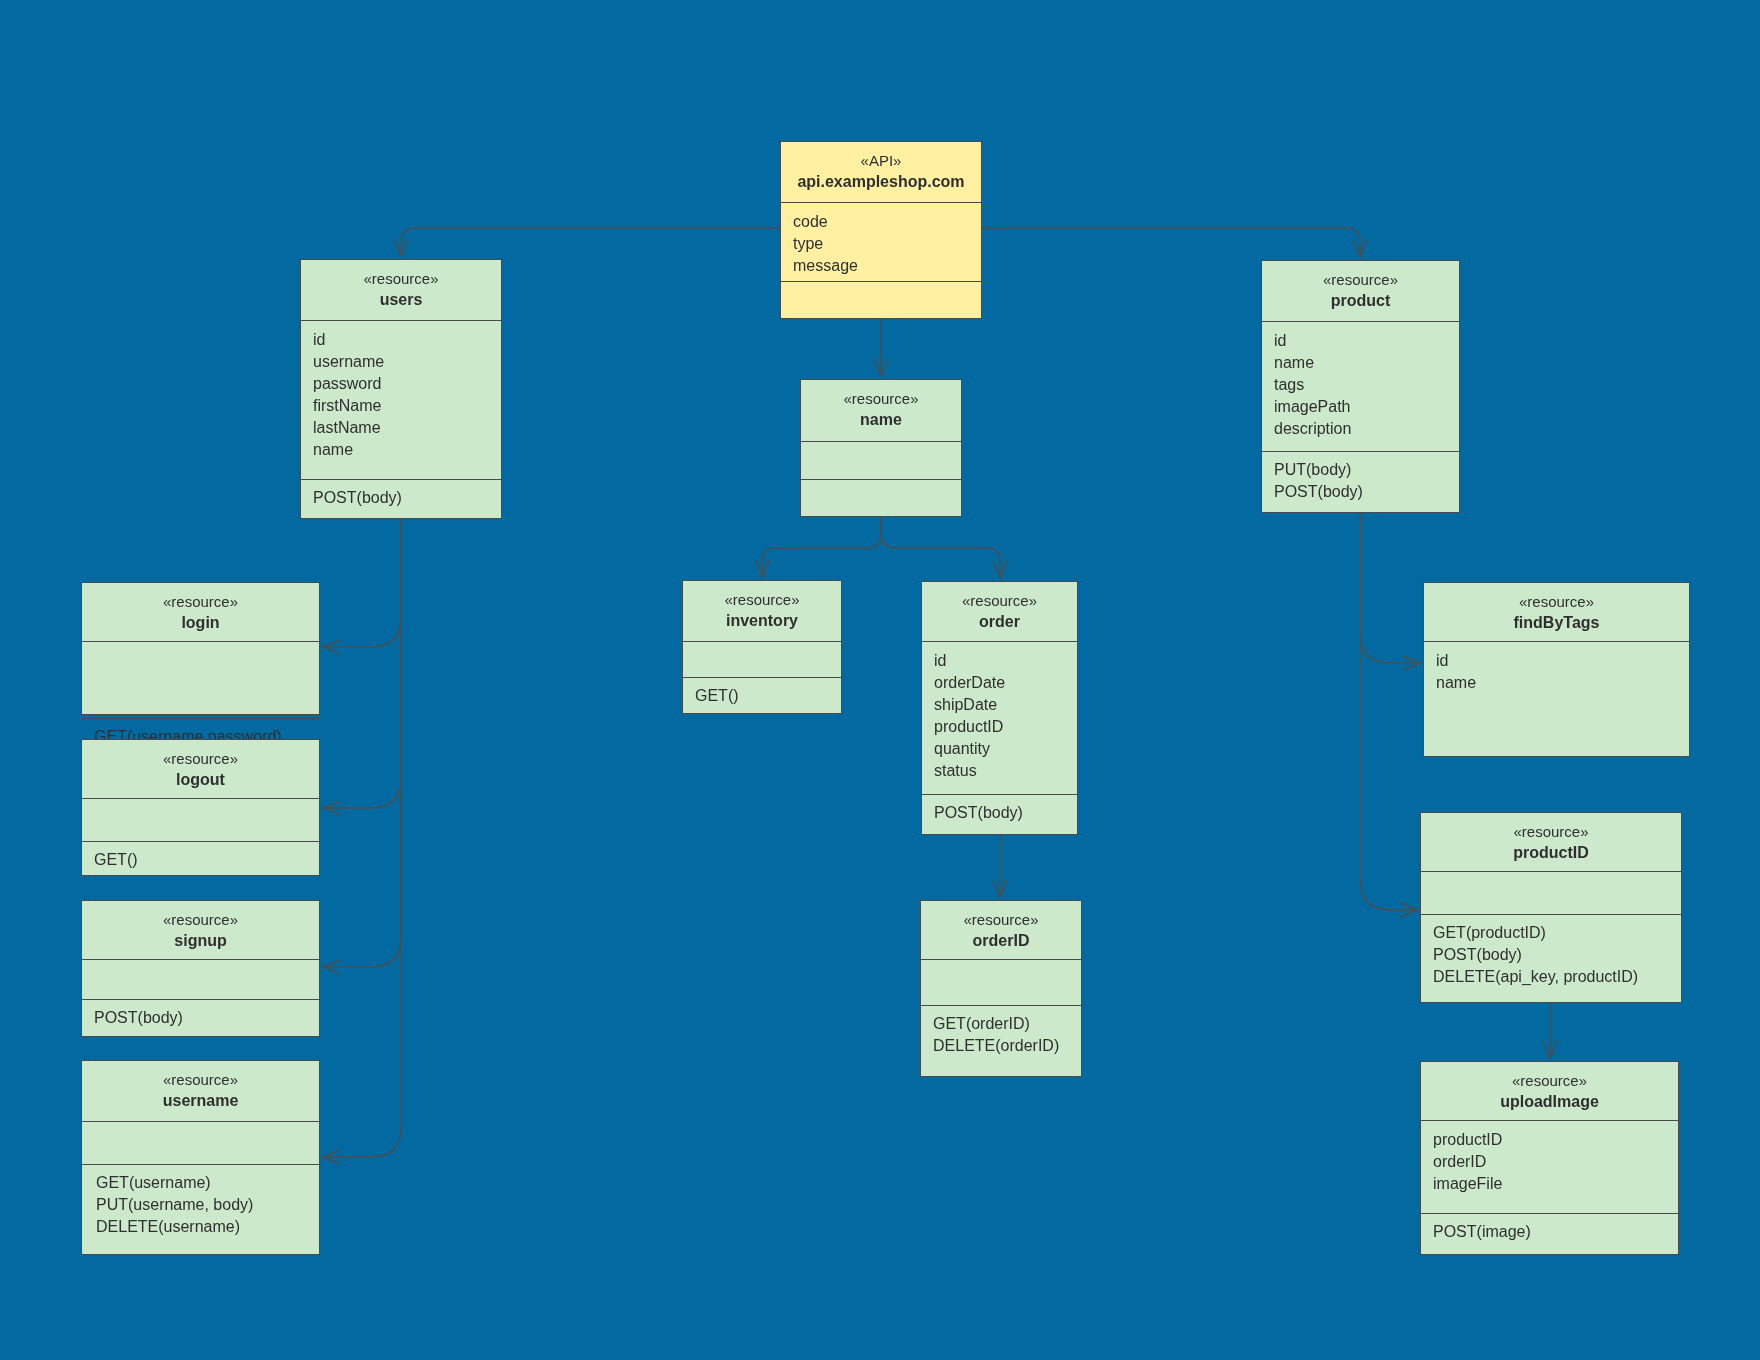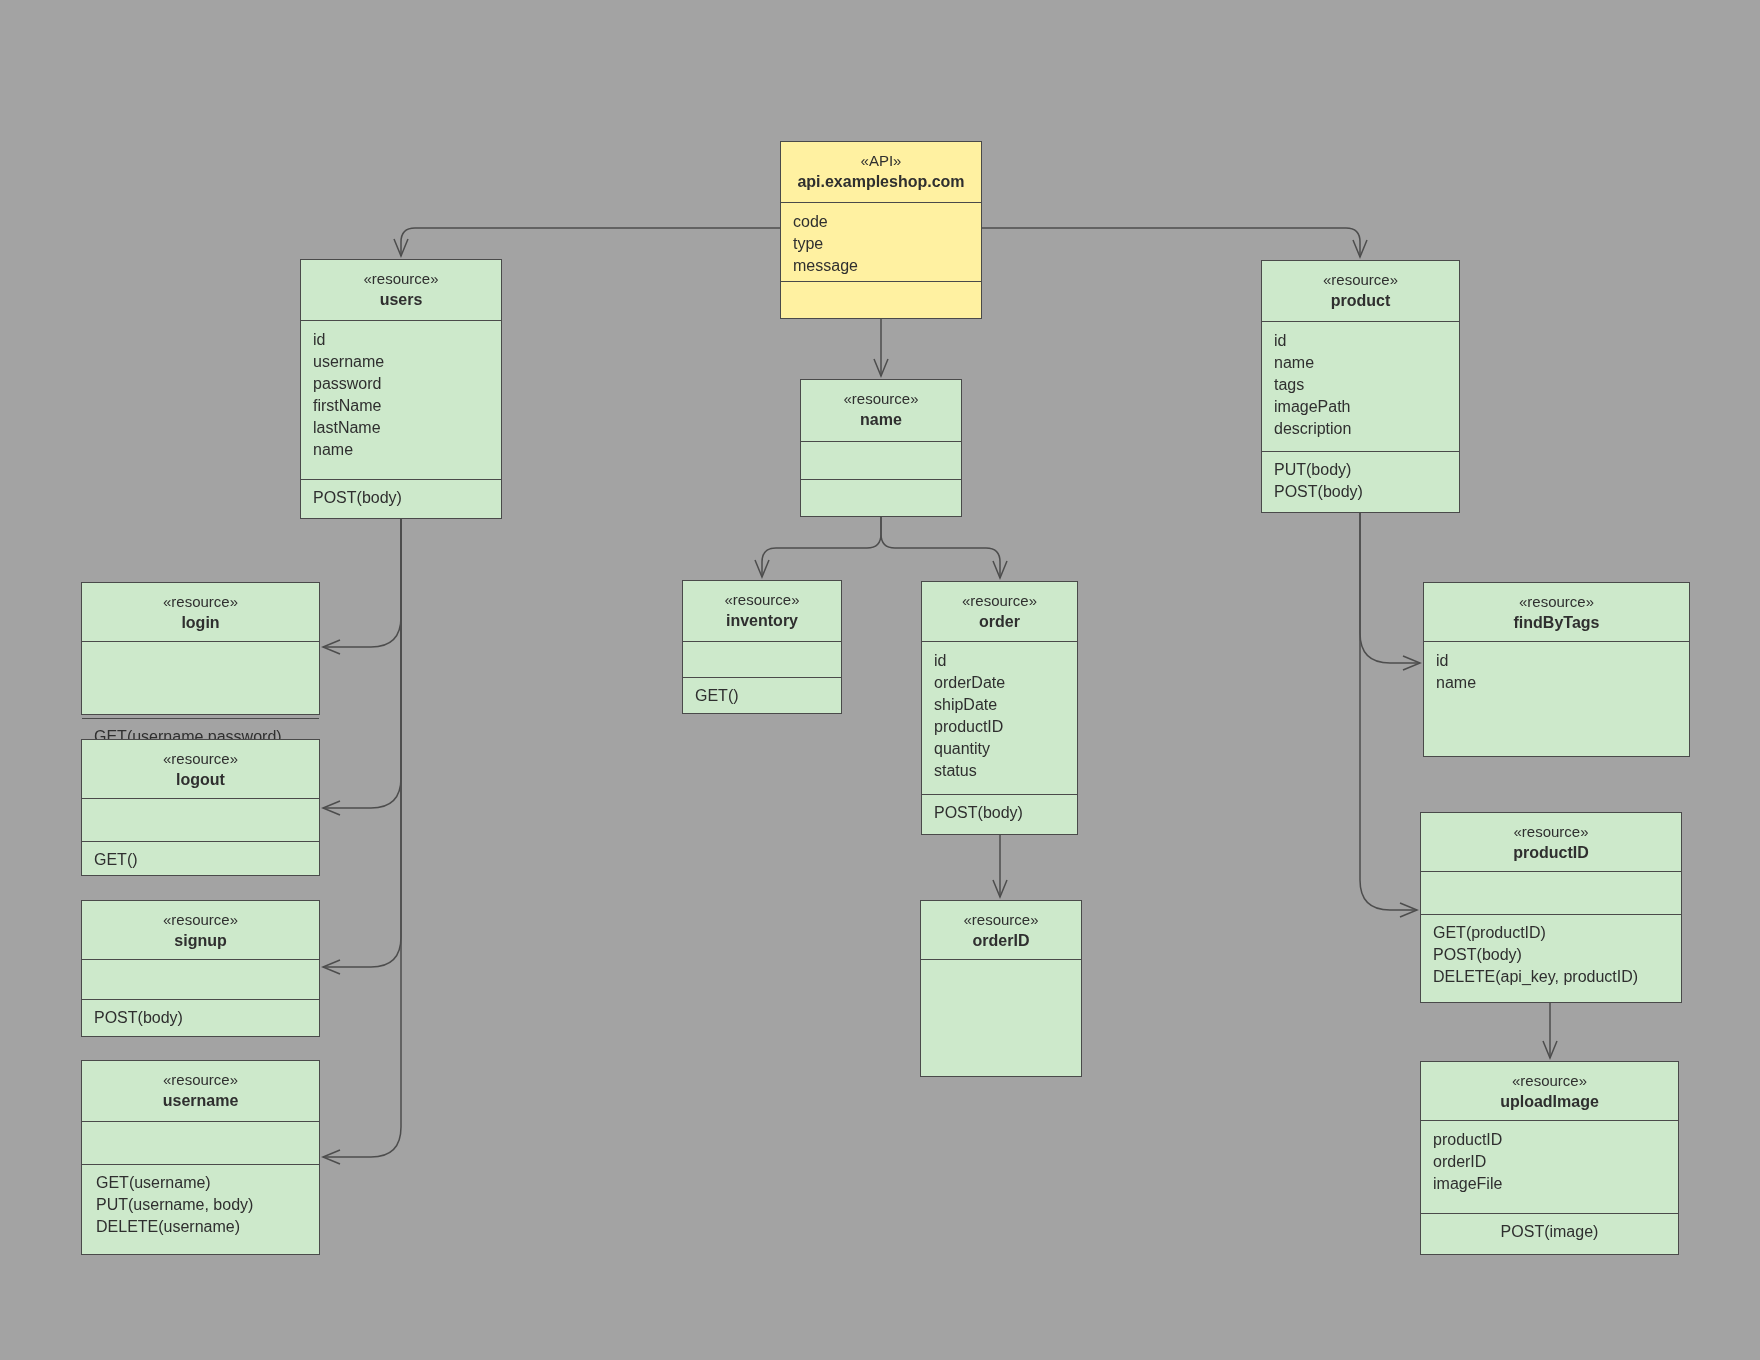--- a/index.html
+++ b/index.html
@@ -1,19 +1,19 @@
 <!DOCTYPE html>
 <html><head>
 <meta charset="utf-8">
 <style>
   html,body{margin:0;padding:0;background:#ffffff;}
   #canvas{
     position:relative;
     width:1760px;height:1360px;
-    background:#a3a3a3;
+    background:#0369a1;
     font-family:"Liberation Sans", sans-serif;
     color:#2F2F2F;
     overflow:hidden;
   }
   #edge-layer{position:absolute;left:0;top:0;width:1760px;height:1360px;}
   .edge{fill:none;stroke:#4D4D4D;stroke-width:1.5;}
   .node{
     position:absolute;
     box-sizing:border-box;
     border:1.6px solid #4A4A4A;
@@ -175,20 +175,24 @@
         <div class="sec sec-methods" style="height: 42px;">
           <span class="line">POST(body)</span>
         </div>
       </div>
       <div class="node" style="left: 920px; top: 900px; width: 162px; height: 177px;">
         <div class="sec sec-title" style="height: 58px;">
           <span class="stereo">«resource»</span>
           <span class="nname">orderID</span>
         </div>
         <div class="sec sec-attrs" style="height: 46px;"></div>
+        <div class="sec sec-methods" style="height: 73px;">
+          <span class="line">GET(orderID)</span>
+          <span class="line">DELETE(orderID)</span>
+        </div>
       </div>
       <div class="node" style="left: 1423px; top: 582px; width: 267px; height: 175px;">
         <div class="sec sec-title" style="height: 58px;">
           <span class="stereo">«resource»</span>
           <span class="nname">findByTags</span>
         </div>
         <div class="sec sec-attrs" style="height: 68px;">
           <span class="line">id</span>
           <span class="line">name</span>
         </div>
@@ -208,18 +212,18 @@
       <div class="node" style="left: 1420px; top: 1061px; width: 259px; height: 194px;">
         <div class="sec sec-title" style="height: 58px;">
           <span class="stereo">«resource»</span>
           <span class="nname">uploadImage</span>
         </div>
         <div class="sec sec-attrs" style="height: 93px;">
           <span class="line">productID</span>
           <span class="line">orderID</span>
           <span class="line">imageFile</span>
         </div>
-        <div class="sec sec-methods" style="height: 43px; text-align: center;">
+        <div class="sec sec-methods" style="height: 43px;">
           <span class="line">POST(image)</span>
         </div>
       </div>
     </div>
 </div>
 
 </body></html>

